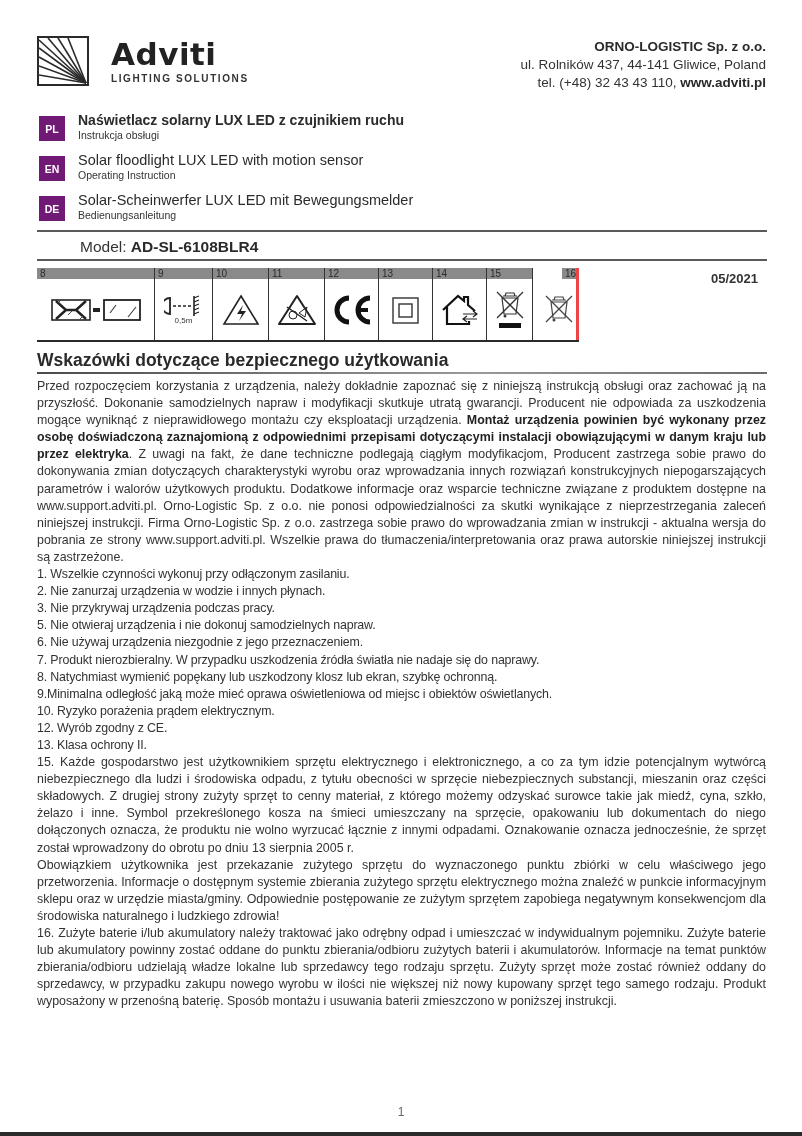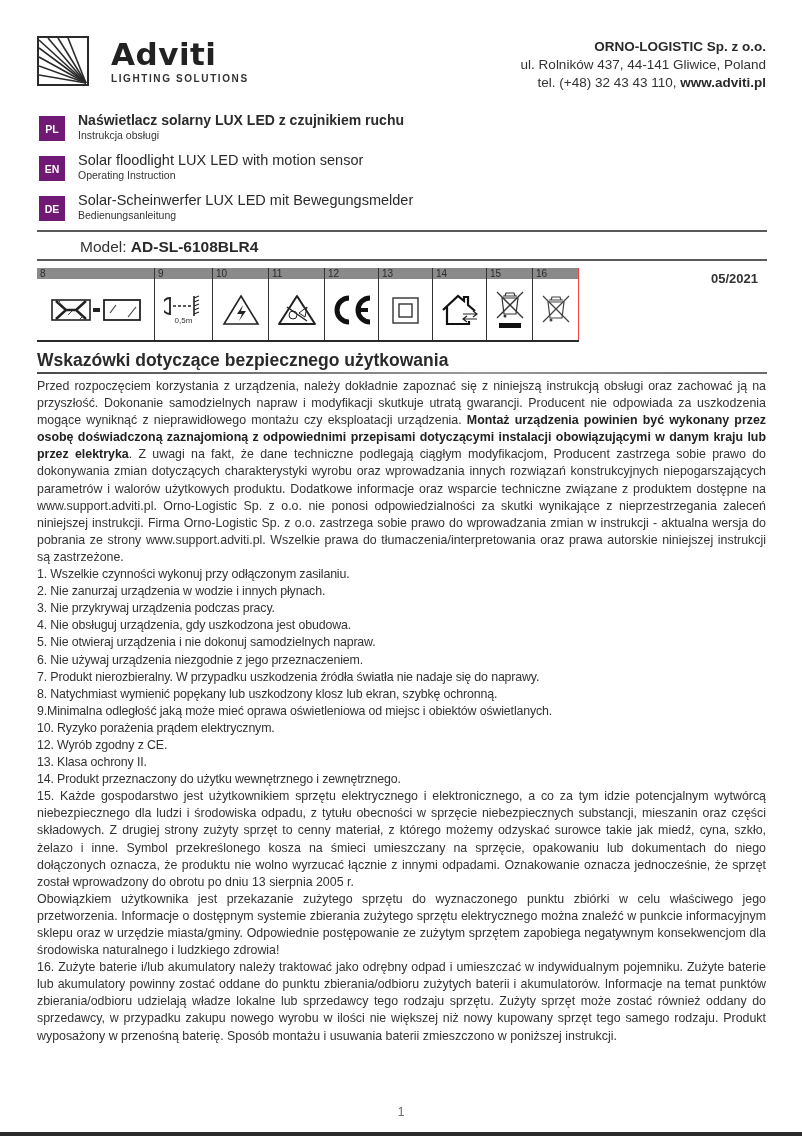--- a/index.html
+++ b/index.html
@@ -27,21 +27,21 @@
   .lang-sub { font-size: 10.5px; color: #333; line-height: 12px; }
 
   .rule { position: absolute; left: 37px; right: 35px; height: 2px; background: #5a5a5a; }
 
   .model { position: absolute; left: 80px; top: 238px; font-size: 15.5px; color: #333; text-align: center; }
   .model b { color: #2a2a2a; }
 
   
   .icon-strip { position: absolute; left: 37px; top: 268px; display: flex; border-bottom: 2px solid #2a2a2a; }
   .icell { border-right: 1px solid #333; height: 72px; display: flex; flex-direction: column; }
-  .icell:last-child { border-right: 1px solid #ef4444; }
+  .icell:last-child { border-right: 3px solid #ef4444; align-items: flex-end; }
   .icell-head { height: 11px; background: #8a8a8a; color: #2a2a2a; font-size: 10px; line-height: 11px; padding-left: 3px; }
   .icell-body { flex: 1; display: flex; align-items: center; justify-content: center; flex-direction: column; }
   .icell-cap { font-size: 8px; color: #333; margin-top: -2px; }
 
   .date { position: absolute; right: 44px; top: 271px; font-size: 13px; font-weight: bold; color: #333; }
 
   
   .section-title { position: absolute; left: 37px; top: 350px; font-size: 17.5px; font-weight: bold; color: #2a2a2a; }
   .section-rule { position: absolute; left: 37px; right: 35px; top: 372px; height: 2px; background: linear-gradient(to right, #4a4a4a, #9a9a9a 60%, #6a6a6a); }
 
@@ -212,29 +212,27 @@
 <div class="date">05/2021</div>
 
 <div class="section-title">Wskazówki dotyczące bezpiecznego użytkowania</div>
 <div class="section-rule"></div>
 
 <div class="body-text">
   <p class="para"><span>Przed rozpoczęciem korzystania z urządzenia, należy dokładnie zapoznać się z niniejszą instrukcją obsługi oraz zachować ją na przyszłość. Dokonanie samodzielnych napraw i modyfikacji skutkuje utratą gwarancji. Producent nie odpowiada za uszkodzenia mogące wyniknąć z nieprawidłowego montażu czy eksploatacji urządzenia. </span><b>Montaż urządzenia powinien być wykonany przez osobę doświadczoną zaznajomioną z odpowiednimi przepisami dotyczącymi instalacji obowiązującymi w danym kraju lub przez elektryka</b><span>. Z uwagi na fakt, że dane techniczne podlegają ciągłym modyfikacjom, Producent zastrzega sobie prawo do dokonywania zmian dotyczących charakterystyki wyrobu oraz wprowadzania innych rozwiązań konstrukcyjnych niepogarszających parametrów i walorów użytkowych produktu. Dodatkowe informacje oraz wsparcie techniczne związane z produktem dostępne na www.support.adviti.pl. Orno-Logistic Sp. z o.o. nie ponosi odpowiedzialności za skutki wynikające z nieprzestrzegania zaleceń niniejszej instrukcji. Firma Orno-Logistic Sp. z o.o. zastrzega sobie prawo do wprowadzania zmian w instrukcji - aktualna wersja do pobrania ze strony www.support.adviti.pl. Wszelkie prawa do tłumaczenia/interpretowania oraz prawa autorskie niniejszej instrukcji są zastrzeżone.</span></p>
   <div class="list-item">1. Wszelkie czynności wykonuj przy odłączonym zasilaniu.</div>
   <div class="list-item">2. Nie zanurzaj urządzenia w wodzie i innych płynach.</div>
   <div class="list-item">3. Nie przykrywaj urządzenia podczas pracy.</div>
-  <div class="list-item">4. Nie obsługuj urządzenia, gdy uszkodzona jest obudowa.</div>
   <div class="list-item">5. Nie otwieraj urządzenia i nie dokonuj samodzielnych napraw.</div>
   <div class="list-item">6. Nie używaj urządzenia niezgodnie z jego przeznaczeniem.</div>
   <div class="list-item">7. Produkt nierozbieralny. W przypadku uszkodzenia źródła światła nie nadaje się do naprawy.</div>
   <div class="list-item">8. Natychmiast wymienić popękany lub uszkodzony klosz lub ekran, szybkę ochronną.</div>
   <div class="list-item">9.Minimalna odległość jaką może mieć oprawa oświetleniowa od miejsc i obiektów oświetlanych.</div>
   <div class="list-item">10. Ryzyko porażenia prądem elektrycznym.</div>
   <div class="list-item">12. Wyrób zgodny z CE.</div>
   <div class="list-item">13. Klasa ochrony II.</div>
-  <div class="list-item">14. Produkt przeznaczony do użytku wewnętrznego i zewnętrznego.</div>
   <p class="para">15. Każde gospodarstwo jest użytkownikiem sprzętu elektrycznego i elektronicznego, a co za tym idzie potencjalnym wytwórcą niebezpiecznego dla ludzi i środowiska odpadu, z tytułu obecności w sprzęcie niebezpiecznych substancji, mieszanin oraz części składowych. Z drugiej strony zużyty sprzęt to cenny materiał, z którego możemy odzyskać surowce takie jak miedź, cyna, szkło, żelazo i inne. Symbol przekreślonego kosza na śmieci umieszczany na sprzęcie, opakowaniu lub dokumentach do niego dołączonych oznacza, że produktu nie wolno wyrzucać łącznie z innymi odpadami. Oznakowanie oznacza jednocześnie, że sprzęt został wprowadzony do obrotu po dniu 13 sierpnia 2005 r.</p>
   <p class="para">Obowiązkiem użytkownika jest przekazanie zużytego sprzętu do wyznaczonego punktu zbiórki w celu właściwego jego przetworzenia. Informacje o dostępnym systemie zbierania zużytego sprzętu elektrycznego można znaleźć w punkcie informacyjnym sklepu oraz w urzędzie miasta/gminy. Odpowiednie postępowanie ze zużytym sprzętem zapobiega negatywnym konsekwencjom dla środowiska naturalnego i ludzkiego zdrowia!</p>
   <p class="para">16. Zużyte baterie i/lub akumulatory należy traktować jako odrębny odpad i umieszczać w indywidualnym pojemniku. Zużyte baterie lub akumulatory powinny zostać oddane do punktu zbierania/odbioru zużytych baterii i akumulatorów. Informacje na temat punktów zbierania/odbioru udzielają władze lokalne lub sprzedawcy tego rodzaju sprzętu. Zużyty sprzęt może zostać również oddany do sprzedawcy, w przypadku zakupu nowego wyrobu w ilości nie większej niż nowy kupowany sprzęt tego samego rodzaju. Produkt wyposażony w przenośną baterię. Sposób montażu i usuwania baterii zmieszczono w poniższej instrukcji.</p>
 </div>
 
 <div class="page-number">1</div>
 <div class="bottom-bar"></div>
 
 </body></html>

